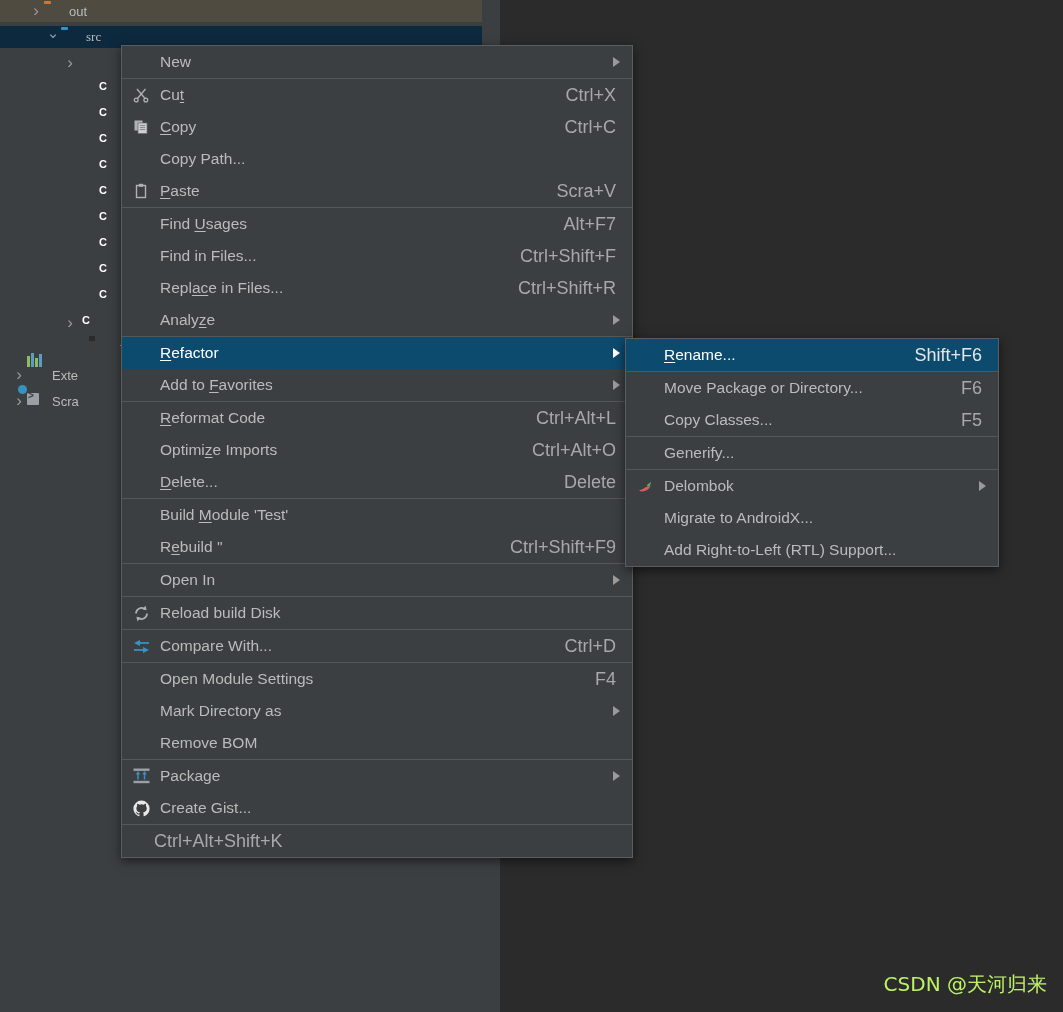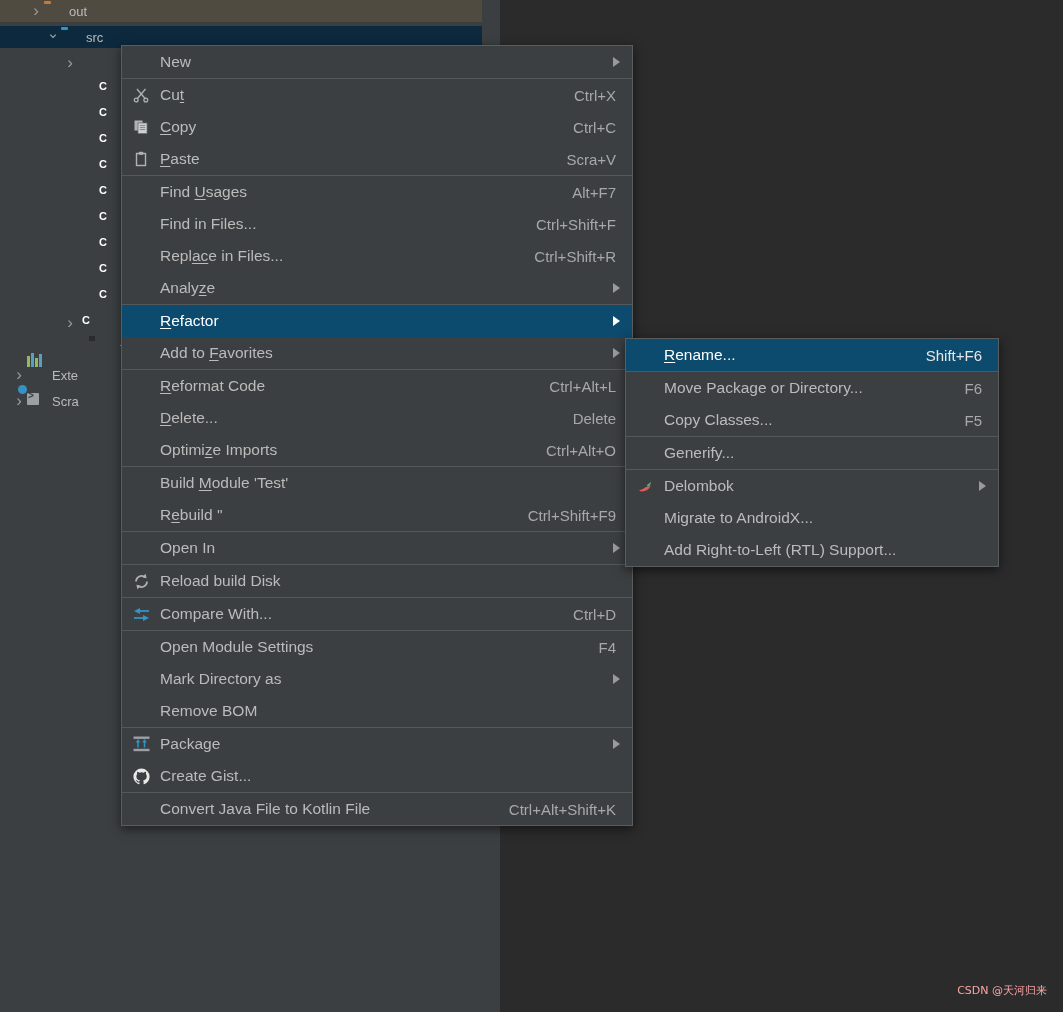--- a/index.html
+++ b/index.html
@@ -63,53 +63,53 @@
     height:32px;
     display:flex;align-items:center;
     font-size:15.5px;
     color:#bbbbbb;
     white-space:nowrap;
     cursor:default;
   }
   .mi.sel{background:#0c4a6e;color:#ffffff;}
   .mi .ico{width:26px;flex:0 0 26px;display:flex;align-items:center;justify-content:center;margin-left:6px;}
   .mi .txt{flex:1 1 auto;padding-left:6px;}
-  .mi .acc{color:#a8a8a8;font-size:15px;padding-right:16px;}
+  .mi .acc{color:#a8a8a8;font-size:18px;padding-right:16px;}
   .mi.sel .acc{color:#e6e6e6;}
   .mi .arr{position:absolute;right:12px;top:50%;transform:translateY(-50%);
     width:0;height:0;border-left:7px solid #9a9a9a;border-top:5px solid transparent;border-bottom:5px solid transparent;}
   .mi.sel .arr{border-left-color:#ffffff;}
   .sep{height:1px;background:#555859;margin:0;}
   u{text-decoration:underline;text-underline-offset:2px;}
   svg{display:block;}
 
   
   #watermark{
     position:absolute;right:16px;bottom:14px;
-    font-size:11px;color:#fca5a5;
+    font-size:20px;color:#bef264;
     font-family:"DejaVu Sans",sans-serif;
     z-index:5;
     text-align:right;
   }
 </style>
 </head>
 <body>
 
 <div id="ide">
   <div id="gutter"></div>
   <div id="project-pane"></div>
   <div id="editor-area"></div>
   <div id="tree-rows">
       <div class="tree-row out" style="top: 0px;">
         <span style="width: 28px; flex: 0 0 28px;"></span>
         <span class="chev closed"></span>
         <span class="tree-ico"><span class="ic-folder-orange"></span></span>
         <span class="lbl">out</span>
       </div>
-      <div class="tree-row src" style="top: 26px;">
+      <div class="tree-row src" style="top: 26px; font-family: Liberation Serif, serif;">
         <span style="width: 45px; flex: 0 0 45px;"></span>
         <span class="chev open"></span>
         <span class="tree-ico"><span class="ic-folder-blue"></span></span>
         <span class="lbl">src</span>
       </div>
       <div class="tree-row" style="top: 52px;">
         <span style="width: 62px; flex: 0 0 62px;"></span>
         <span class="chev closed"></span>
         <span class="tree-ico"><span class="ic-pkg"></span></span>
         <span class="lbl"></span>
@@ -225,20 +225,24 @@
             <line x1="6.8" y1="6.6" x2="12.2" y2="6.6"></line>
             <line x1="6.8" y1="8.6" x2="12.2" y2="8.6"></line>
             <line x1="6.8" y1="10.6" x2="12.2" y2="10.6"></line>
           </g>
         </svg>
       </span>
       <span class="txt"><u>C</u>opy</span>
       <span class="acc">Ctrl+C</span>
     </div>
     <div class="mi">
+      <span class="ico"></span>
+      <span class="txt">Copy Path...</span>
+    </div>
+    <div class="mi">
       <span class="ico">
         <svg width="16" height="16" viewBox="0 0 16 16">
           <rect x="3.5" y="2.5" width="9" height="12" fill="none" stroke="#afb1b3" stroke-width="1.4"></rect>
           <rect x="5.8" y="0.8" width="4.4" height="3" fill="#afb1b3"></rect>
         </svg>
       </span>
       <span class="txt"><u>P</u>aste</span>
       <span class="acc">Scra+V</span>
     </div>
     <div class="sep"></div>
@@ -274,27 +278,27 @@
       <span class="arr"></span>
     </div>
     <div class="sep"></div>
     <div class="mi">
       <span class="ico"></span>
       <span class="txt"><u>R</u>eformat Code</span>
       <span class="acc">Ctrl+Alt+L</span>
     </div>
     <div class="mi">
       <span class="ico"></span>
+      <span class="txt">Optimi<u>z</u>e Imports</span>
+      <span class="acc">Ctrl+Alt+O</span>
+    </div>
+    <div class="mi">
+      <span class="ico"></span>
       <span class="txt"><u>D</u>elete...</span>
       <span class="acc">Delete</span>
-    </div>
-    <div class="mi">
-      <span class="ico"></span>
-      <span class="txt">Optimi<u>z</u>e Imports</span>
-      <span class="acc">Ctrl+Alt+O</span>
     </div>
     <div class="sep"></div>
     <div class="mi">
       <span class="ico"></span>
       <span class="txt">Build <u>M</u>odule 'Test'</span>
     </div>
     <div class="mi">
       <span class="ico"></span>
       <span class="txt">R<u>e</u>build '<default>'</default></span>
       <span class="acc">Ctrl+Shift+F9</span>
@@ -370,21 +374,20 @@
       <span class="ico">
         <svg width="17" height="17" viewBox="0 0 16 16">
           <path fill="#e8e8e8" d="M8 0.5A7.6 7.6 0 0 0 0.4 8.1c0 3.4 2.2 6.2 5.2 7.2.38.07.52-.16.52-.36v-1.3c-2.1.46-2.56-1-2.56-1-.35-.88-.85-1.12-.85-1.12-.7-.47.05-.46.05-.46.77.05 1.18.79 1.18.79.68 1.18 1.8.84 2.24.64.07-.5.27-.84.49-1.03-1.7-.2-3.48-.85-3.48-3.78 0-.84.3-1.52.79-2.06-.08-.2-.34-.98.07-2.04 0 0 .64-.2 2.1.79a7.3 7.3 0 0 1 3.82 0c1.46-1 2.1-.79 2.1-.79.41 1.06.15 1.84.08 2.04.5.54.79 1.22.79 2.06 0 2.94-1.79 3.58-3.5 3.77.28.24.52.7.52 1.42v2.1c0 .2.14.44.53.36A7.6 7.6 0 0 0 15.6 8.1 7.6 7.6 0 0 0 8 .5z"></path>
         </svg>
       </span>
       <span class="txt">Create Gist...</span>
     </div>
     <div class="sep"></div>
     <div class="mi">
       <span class="ico"></span>
-      <span class="txt">Convert Java File to Kotlin File</span>
       <span class="acc">Ctrl+Alt+Shift+K</span>
     </div>
   </div>
 <div class="menu" id="sub-menu">
     <div class="mi sel">
       <span class="ico"></span>
       <span class="txt"><u>R</u>ename...</span>
       <span class="acc">Shift+F6</span>
     </div>
     <div class="sep"></div>

